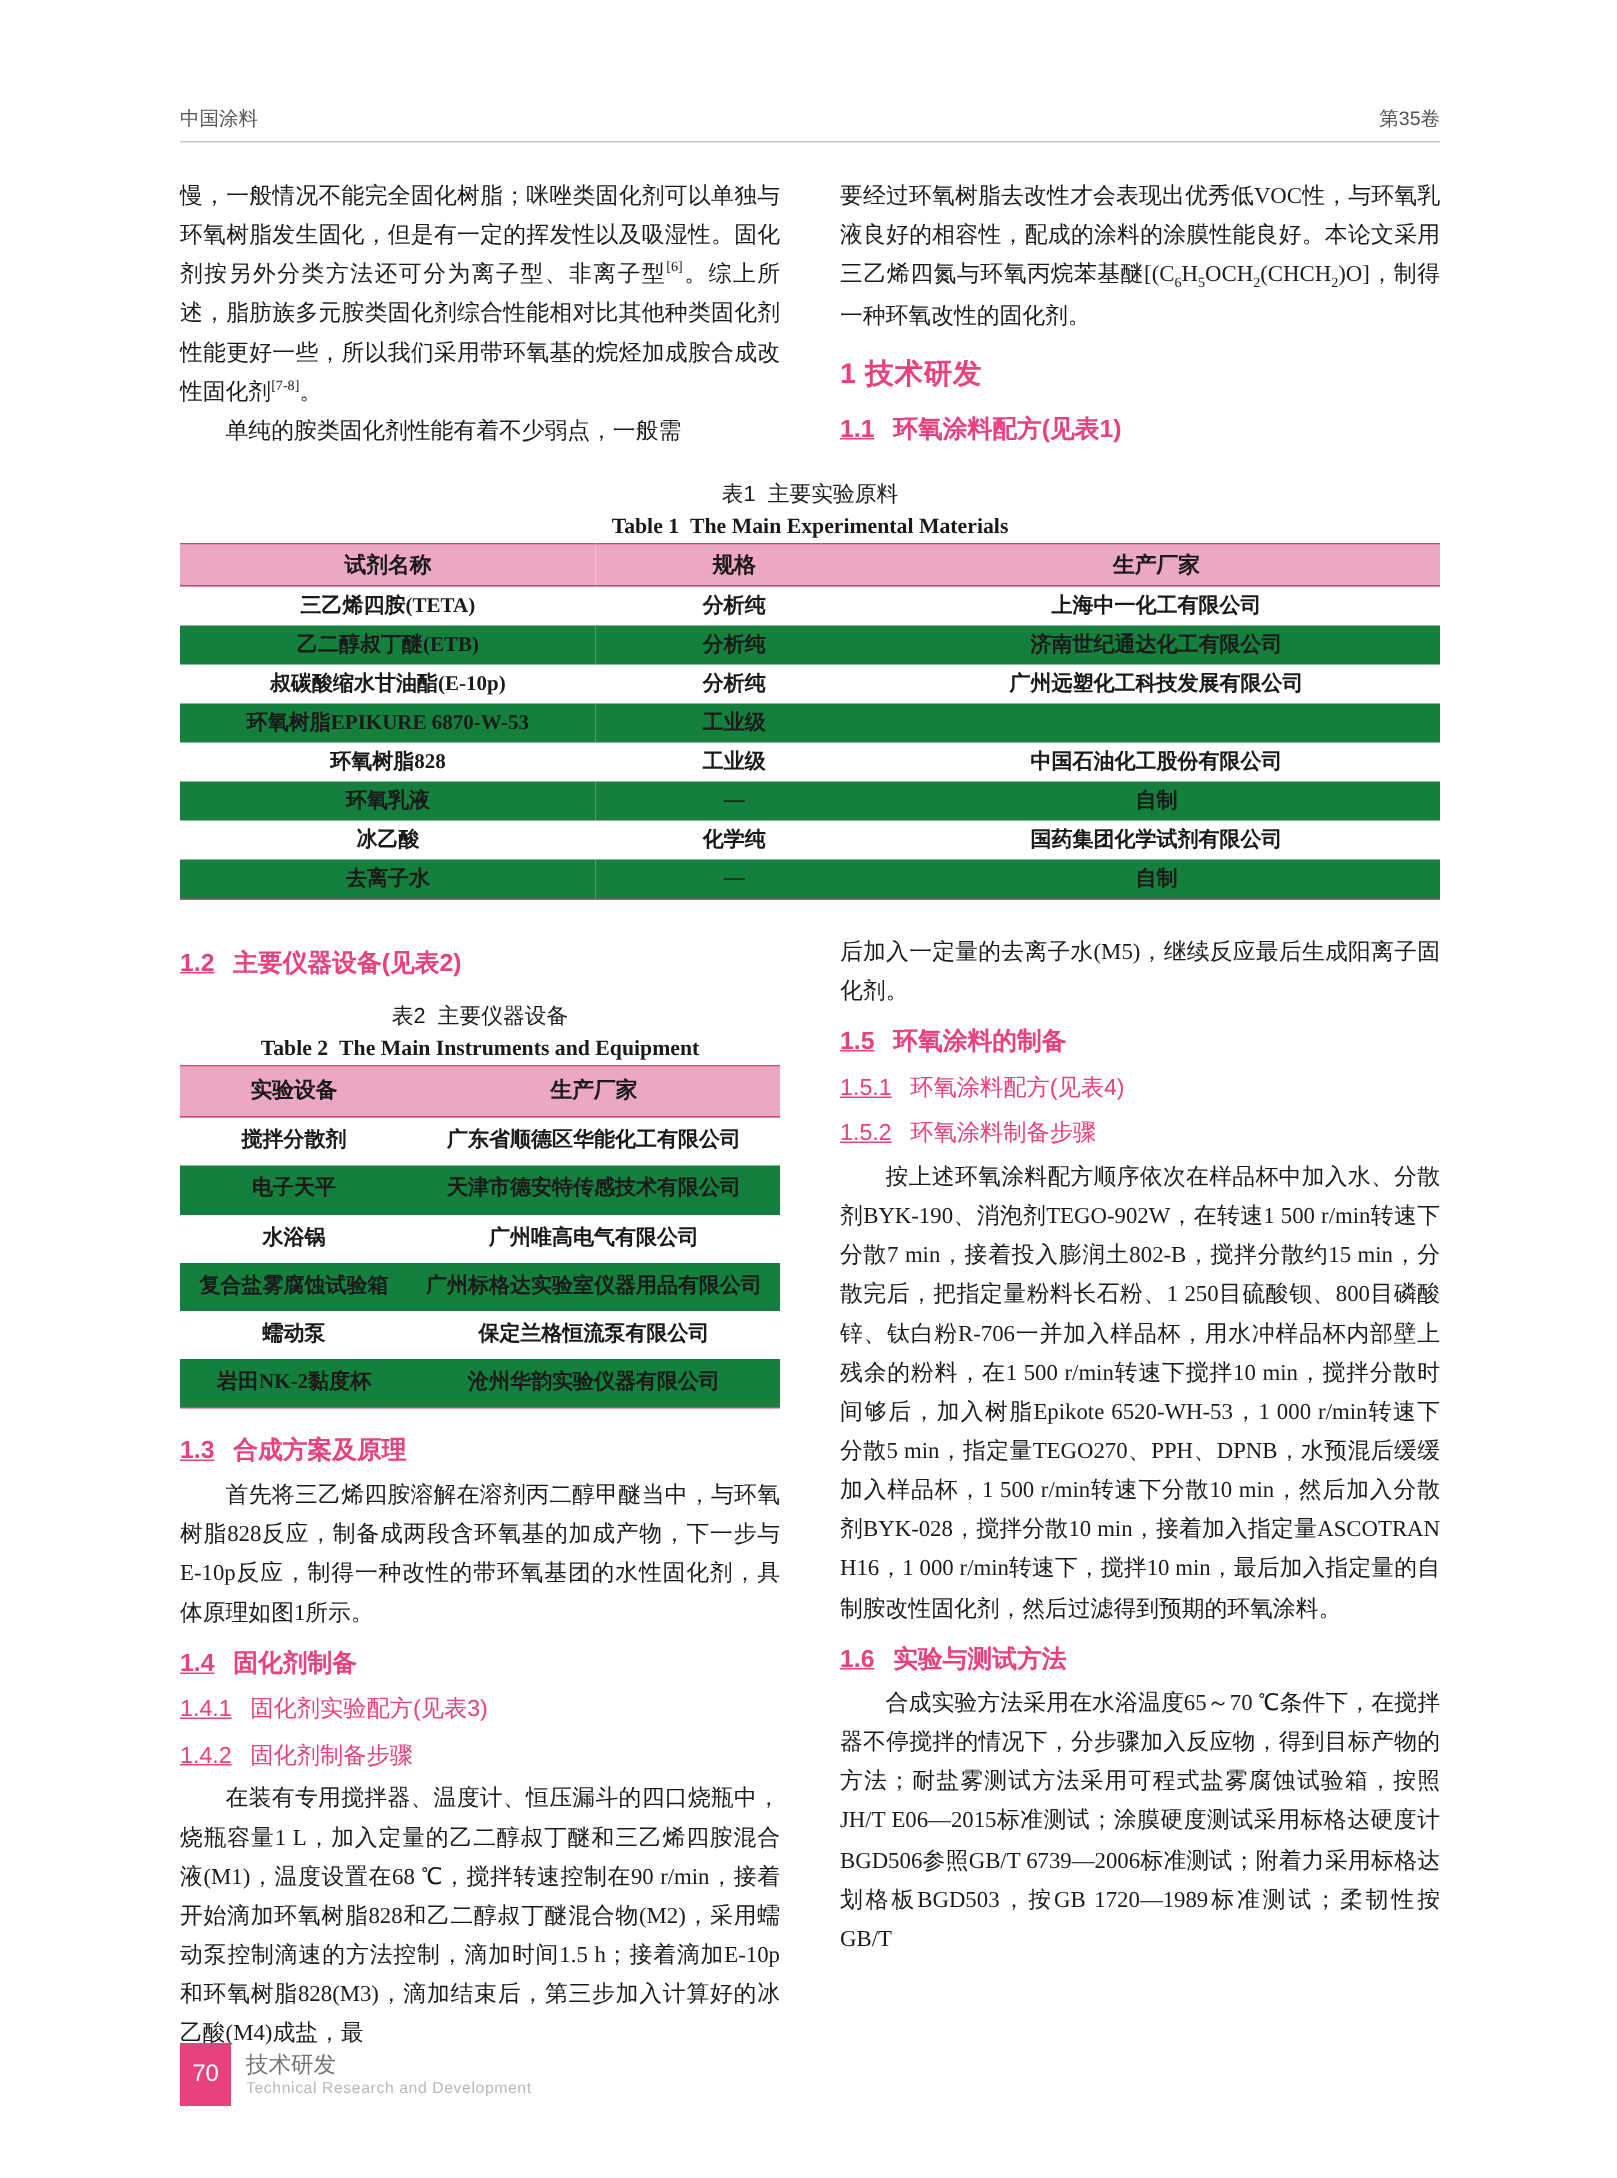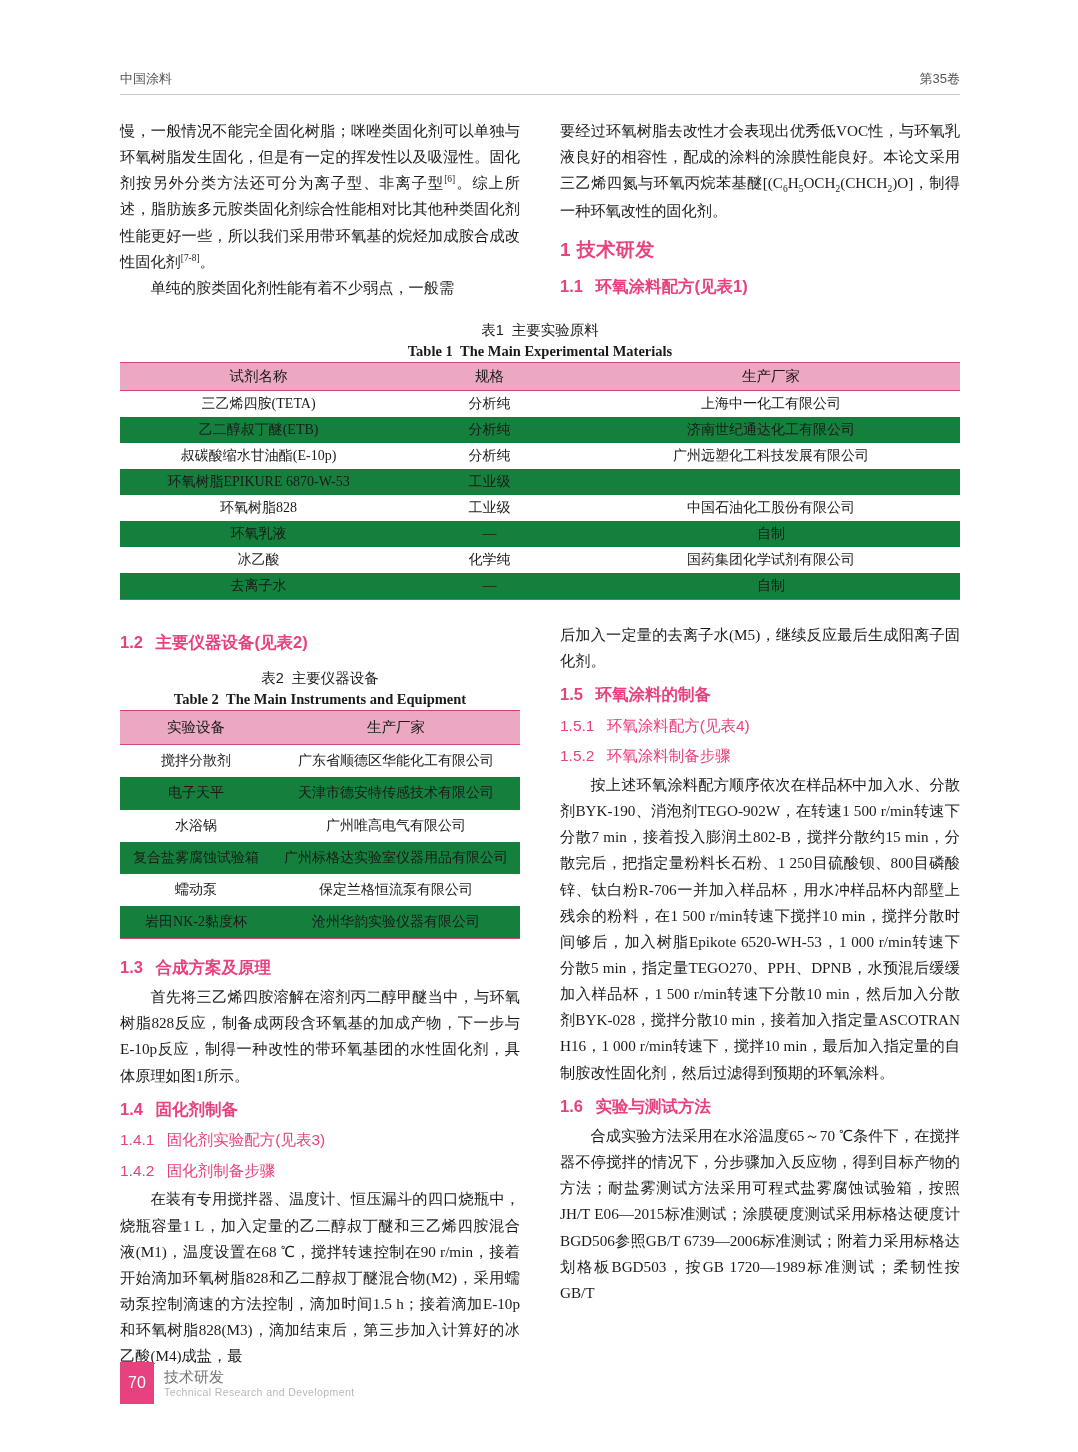--- a/index.html
+++ b/index.html
@@ -56,41 +56,41 @@
     font-weight:bold;
     font-family:"Liberation Sans", sans-serif;
     margin:6px 0 3px 0;
   }
   .h3 {
     color:#e8417f;
     font-size:15.5px;
     font-family:"Liberation Sans", sans-serif;
     margin:4px 0 2px 0;
   }
-  .h2 .num, .h3 .num { margin-right:8px; }
+  .h2 .num, .h3 .num { margin-right:8px;text-decoration:underline; }
   sup { font-size:0.62em; vertical-align:super; }
   sub { font-size:0.62em; vertical-align:sub; }
   
   .tbl-cap {
     text-align:center;
     font-size:14.5px;
     line-height:1.45;
   }
   .tbl-cap .cn { font-family:"Liberation Sans", sans-serif; }
   .tbl-cap .en { font-weight:bold; }
   .tbl-cap .en .lbl { font-weight:bold; }
   table {
     border-collapse:collapse;
     width:100%;
     font-size:14px;
   }
   table td, table th {
     padding:4px 6px;
     text-align:center;
-    font-weight:normal;
+    font-weight:bold;
     border:none;
   }
   .t-head td {
     background:#eca8c2;
     font-family:"Liberation Sans", sans-serif;
     font-size:14.5px;
   }
   .t-alt td { background:#15803d; }
   .t-top-rule { border-top:1.6px solid #d2427c; }
   .t-bot-rule { border-bottom:1.6px solid #d2427c; }

